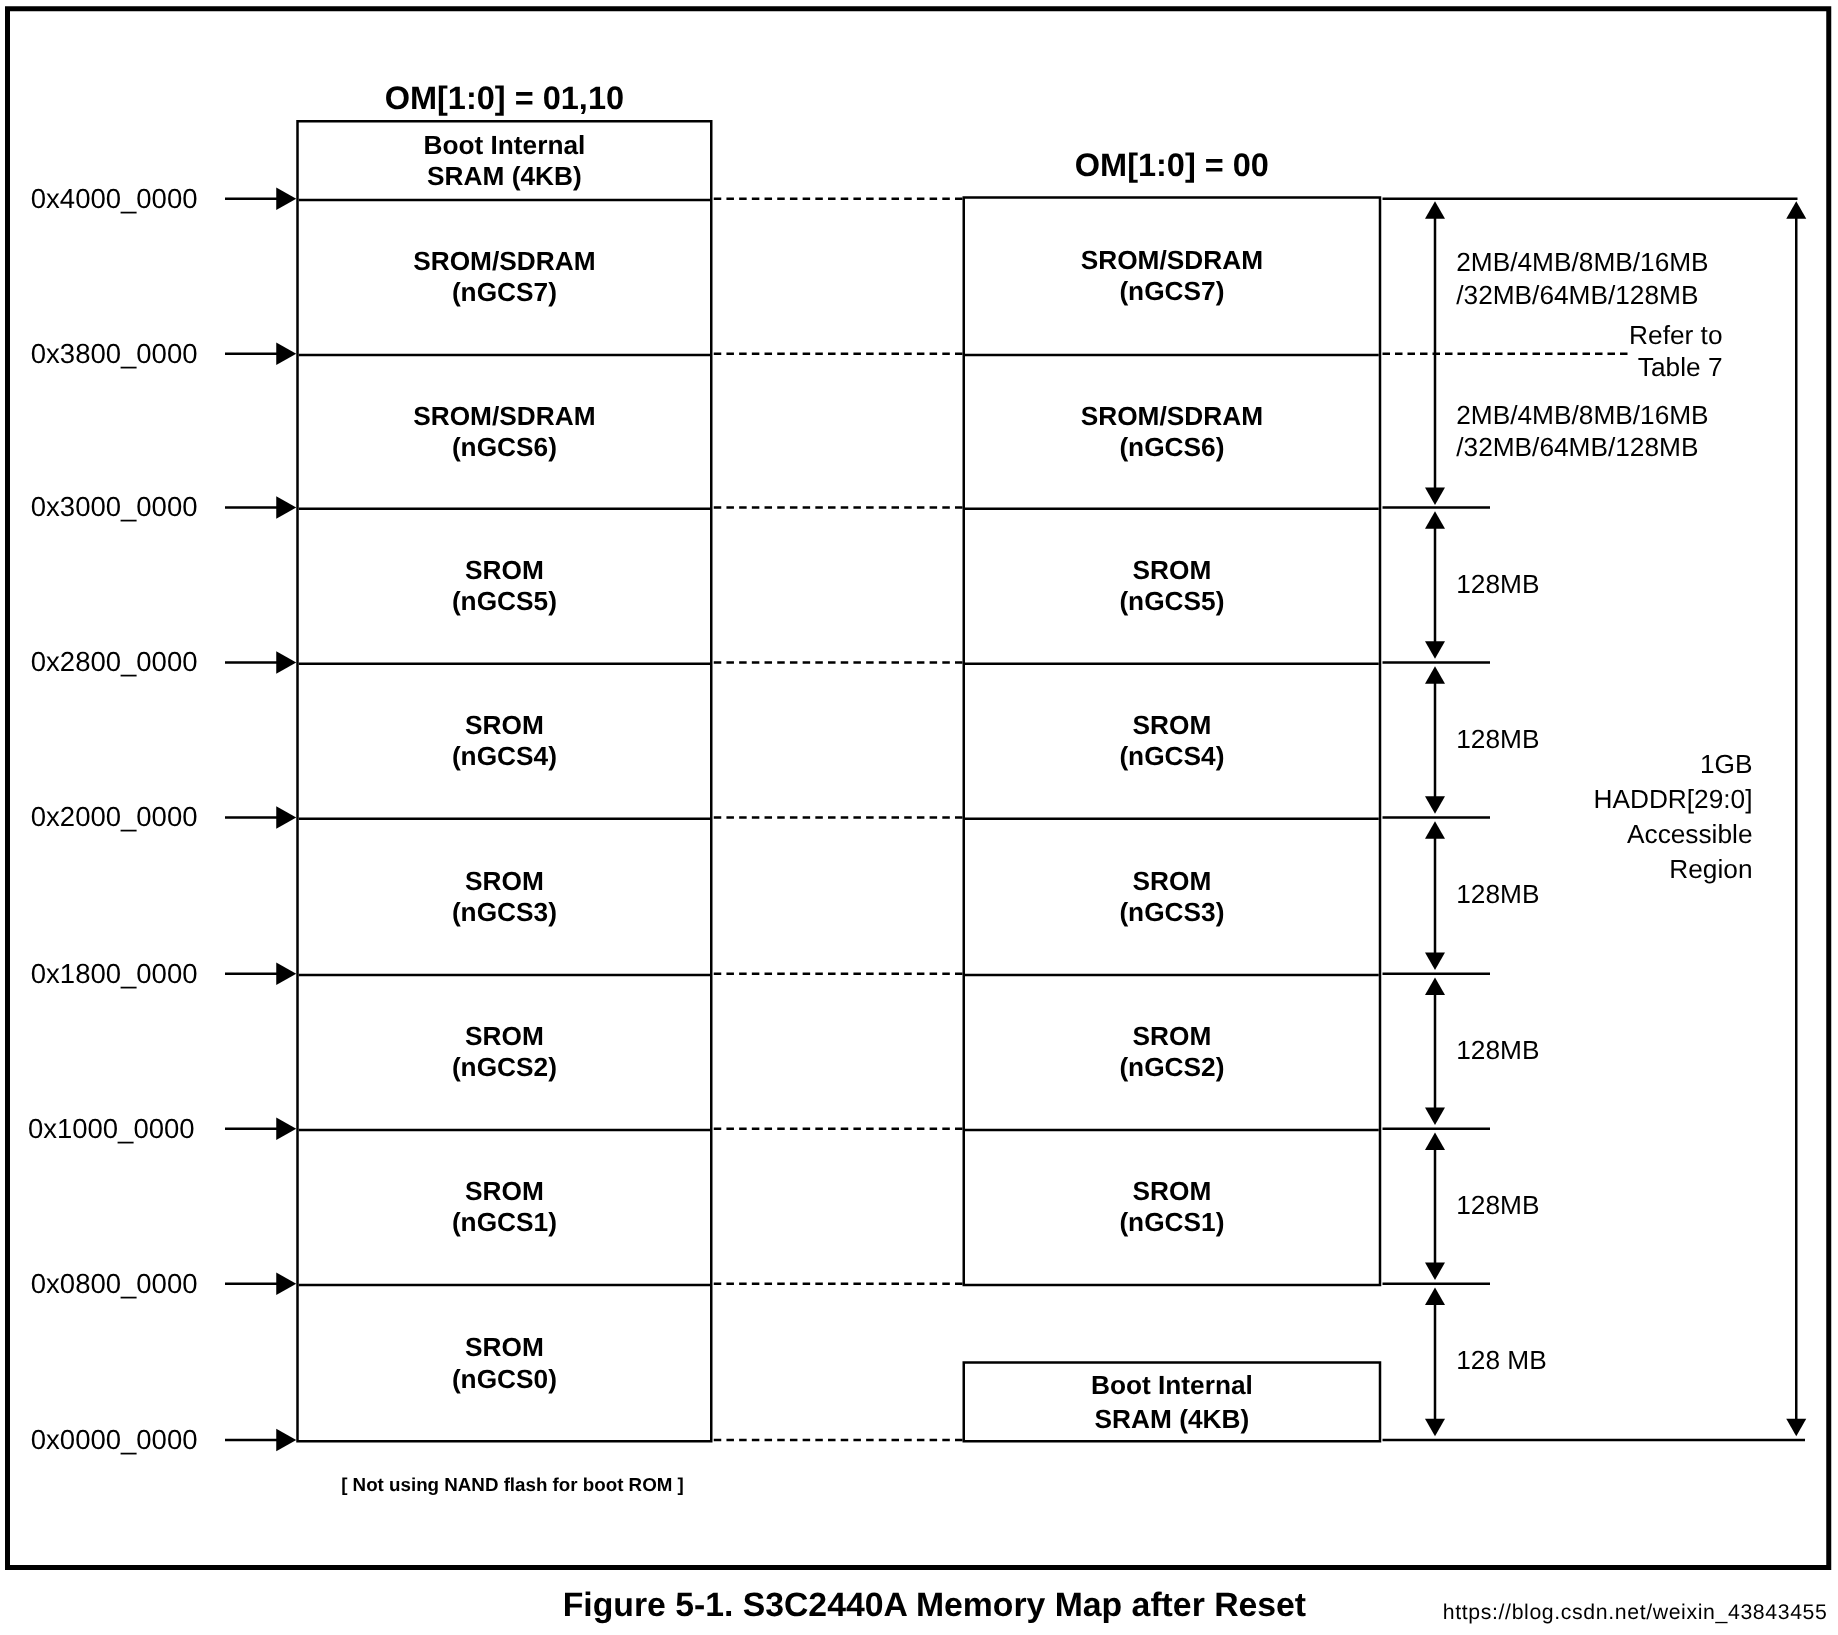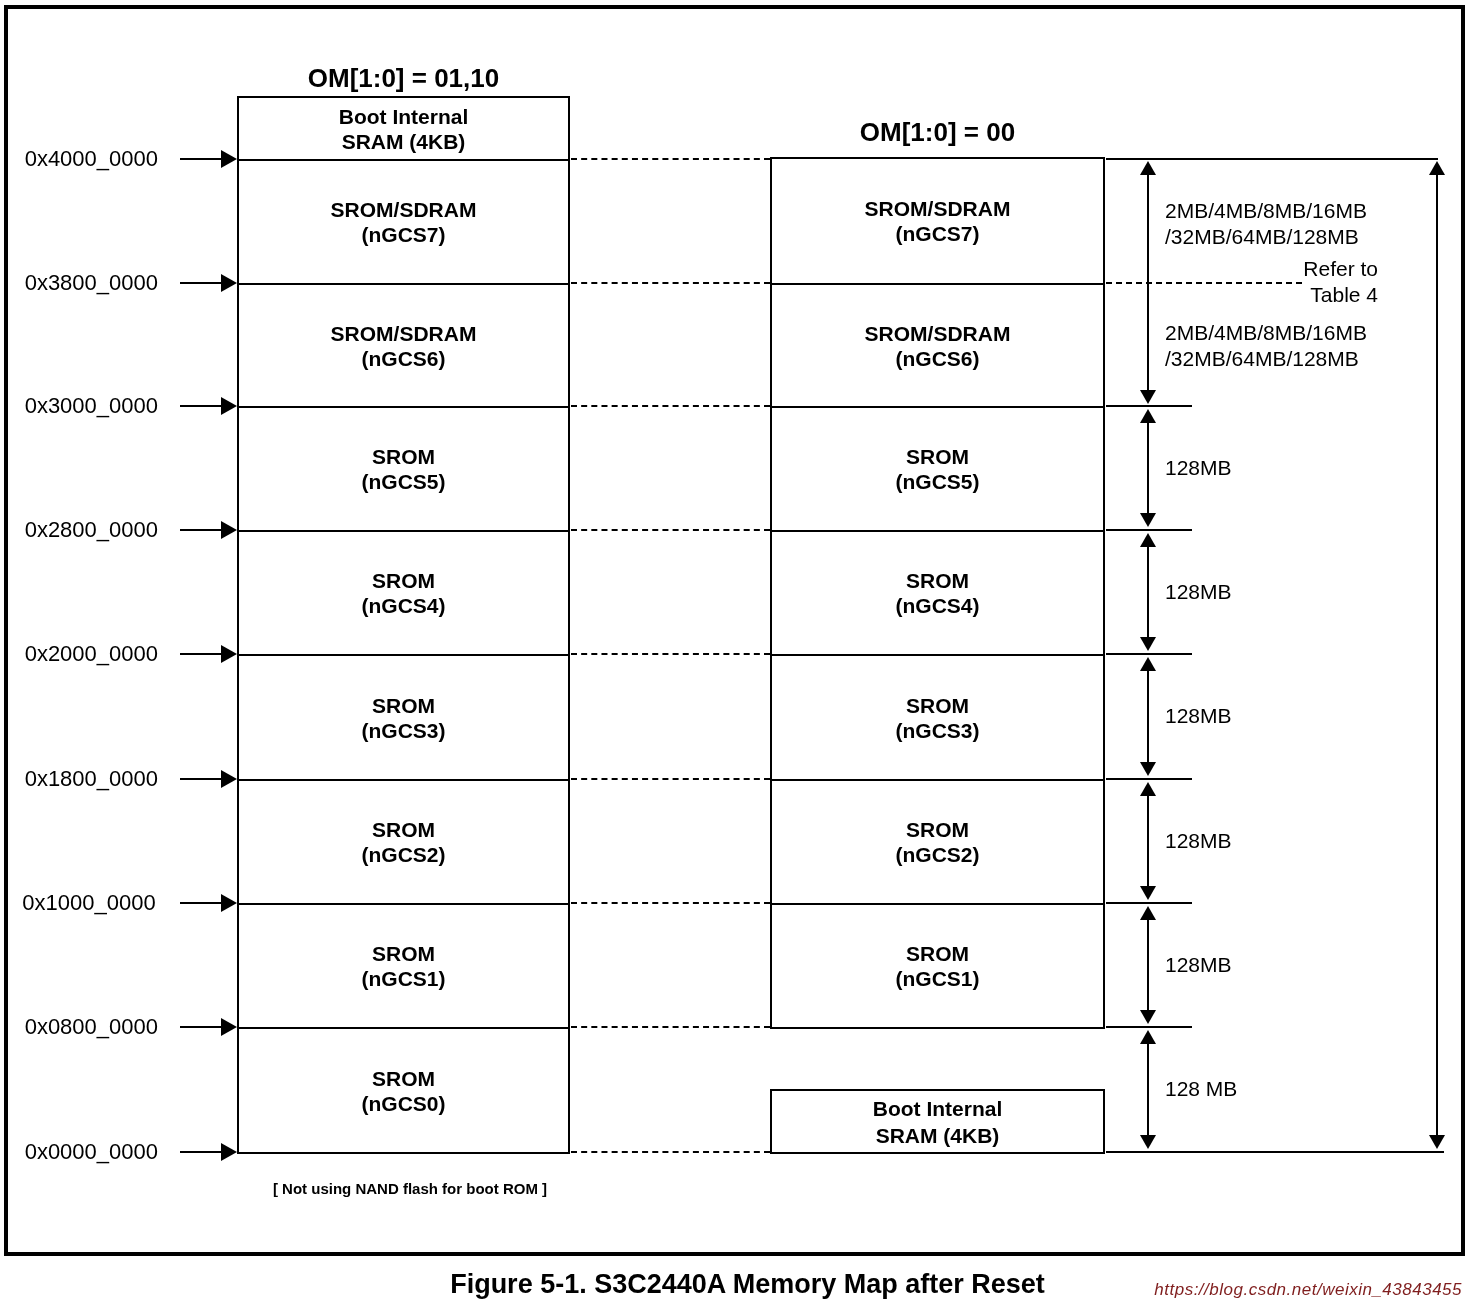--- a/index.html
+++ b/index.html
@@ -30,21 +30,21 @@
          border-bottom:14px solid #000; }
   .varrow::after { content:""; position:absolute; bottom:0; left:0;
          border-left:8px solid transparent; border-right:8px solid transparent;
          border-top:14px solid #000; }
   .varrow .shaft { position:absolute; left:7px; top:8px; bottom:8px; width:2px; background:#000; }
   .hdr  { position:absolute; font-weight:bold; font-size:26px; text-align:center; }
   .note { position:absolute; font-size:21px; line-height:26px; white-space:pre-line; }
   .note.right { text-align:right; }
   .cap  { position:absolute; font-weight:bold; font-size:15px; text-align:center; white-space:nowrap; }
   .figcap { position:absolute; font-weight:bold; font-size:27px; text-align:center; }
-  .wm   { position:absolute; font-size:17px; color:#7f1d1d; letter-spacing:0.5px;font-style:italic; }
+  .wm   { position:absolute; font-size:17px; color:#000000; letter-spacing:0.5px; }
 </style>
 </head>
 <body>
 
 <div class="canvas">
 
   <div class="frame"></div>
 
   <div class="hdr" style="left:237px; top:63px; width:333px;">OM[1:0] = 01,10</div>
   <div class="hdr" style="left:770px; top:117px; width:335px;">OM[1:0] = 00</div>
@@ -163,28 +163,32 @@
       <div class="shaft"></div>
     </div>
 
   <div class="varrow" style="left:1429px; top:161px; height:988px;">
       <div class="shaft"></div>
     </div>
 
   <div class="note" style="left:1165px; top:198px;">2MB/4MB/8MB/16MB
 /32MB/64MB/128MB</div>
   <div class="note right" style="left:1248px; top:256px; width:130px;">Refer to
-Table 4</div>
+Table 7</div>
   <div class="note" style="left:1165px; top:320px;">2MB/4MB/8MB/16MB
 /32MB/64MB/128MB</div>
   <div class="note" style="left:1165px; top:455px;">128MB</div>
   <div class="note" style="left:1165px; top:579px;">128MB</div>
   <div class="note" style="left:1165px; top:703px;">128MB</div>
   <div class="note" style="left:1165px; top:828px;">128MB</div>
   <div class="note" style="left:1165px; top:952px;">128MB</div>
   <div class="note" style="left:1165px; top:1076px;">128 MB</div>
+  <div class="note right" style="left:1240px; top:598px; width:162px; line-height:28px;">1GB
+HADDR[29:0]
+Accessible
+Region</div>
 
   <div class="cap" style="left:210px; top:1180px; width:400px;">[ Not using NAND flash for boot ROM ]</div>
 
   <div class="figcap" style="left:20px; top:1269px; width:1455px;">Figure 5-1. S3C2440A Memory Map after Reset</div>
   <div class="wm" style="right:8px; top:1280px;">https://blog.csdn.net/weixin_43843455</div>
 
 </div>
 
 </body></html>

